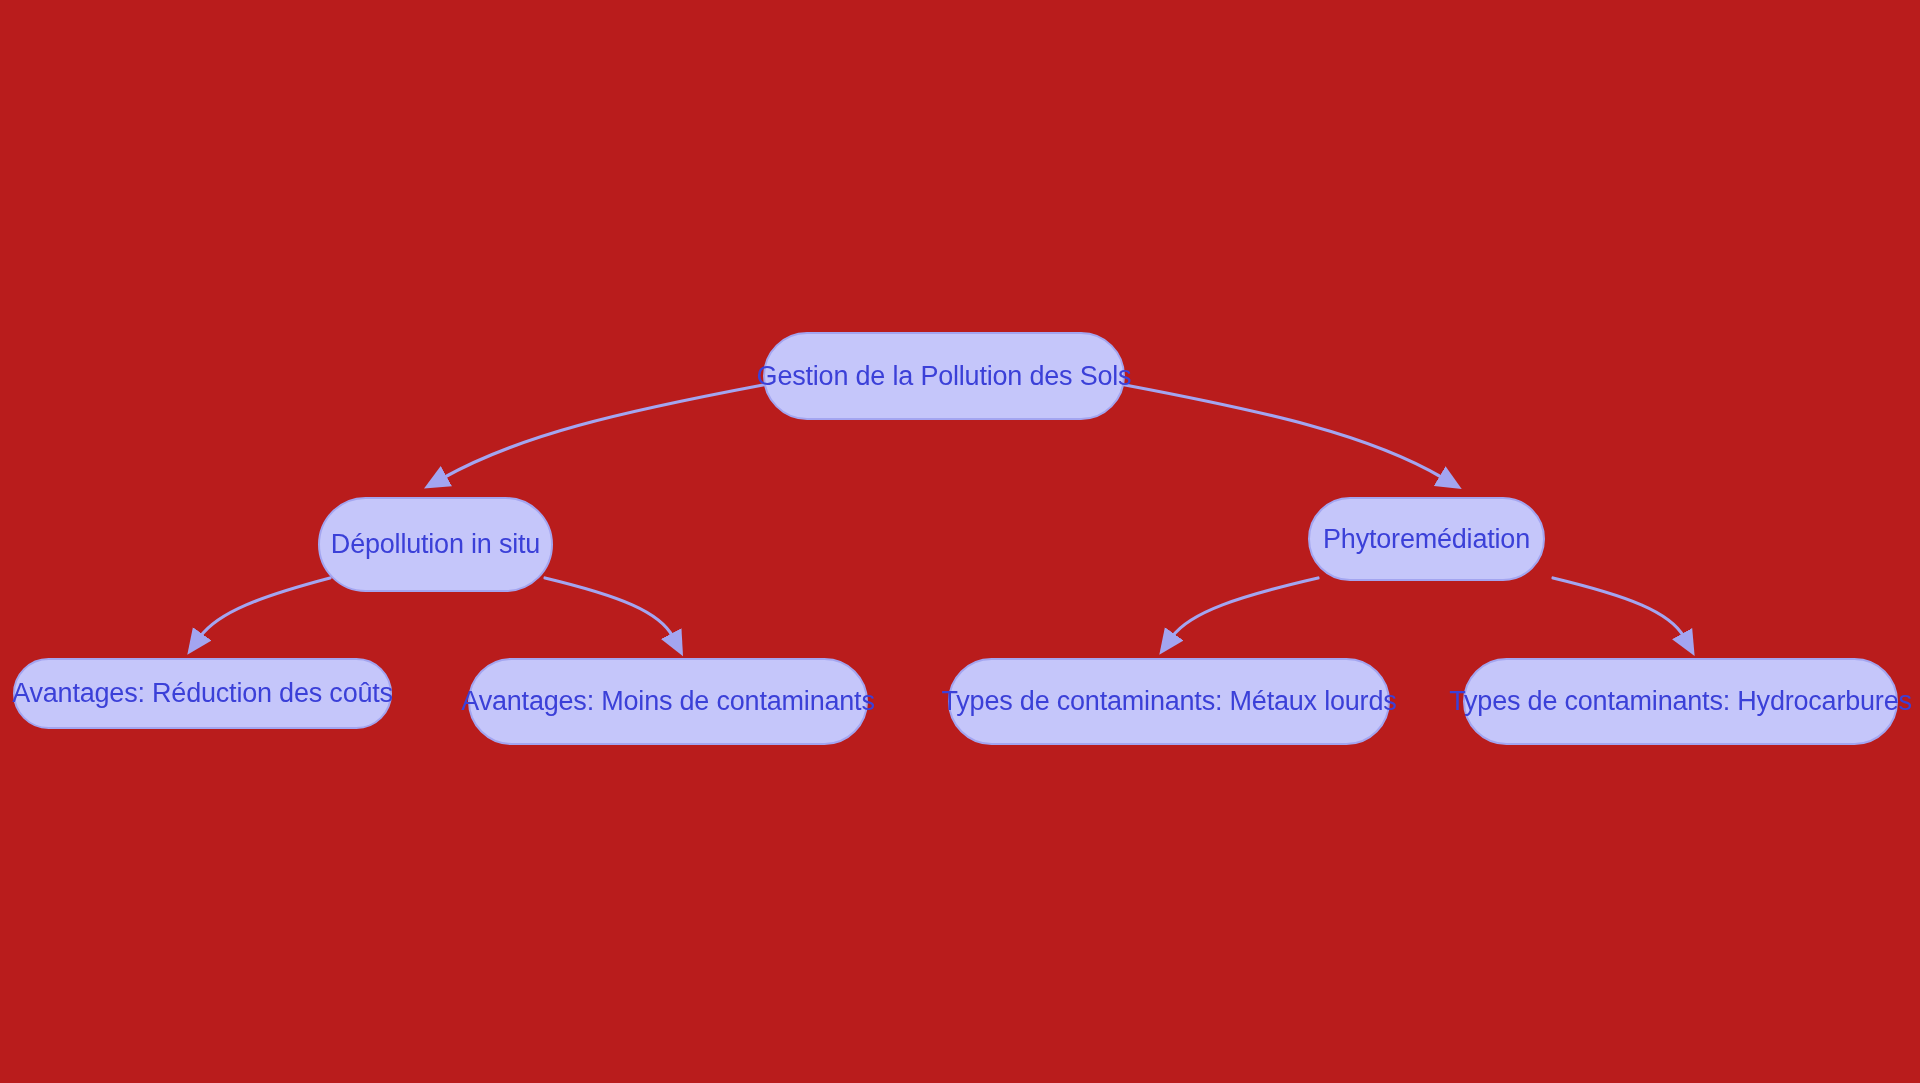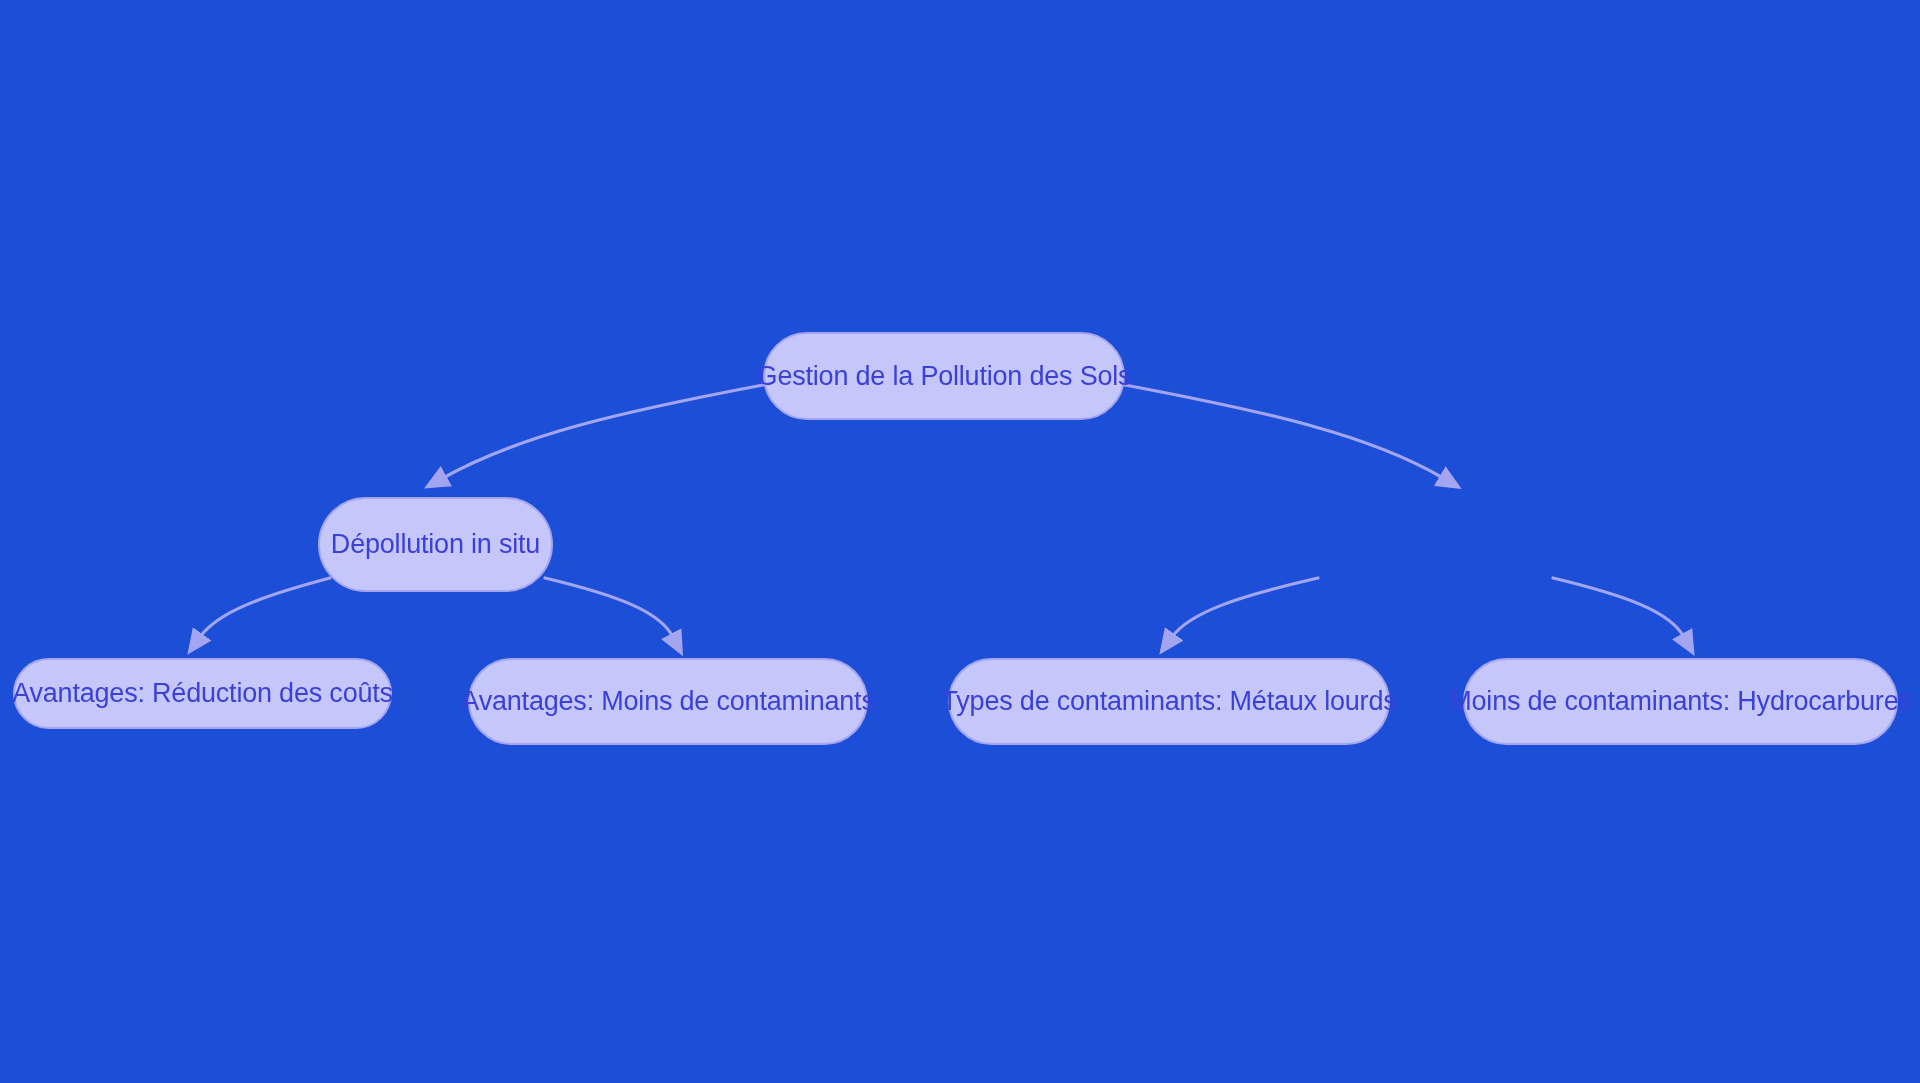--- a/index.html
+++ b/index.html
@@ -11,21 +11,21 @@
   body {
     width: 1920px;
     height: 1083px;
     overflow: hidden;
     font-family: "Liberation Sans", sans-serif;
   }
   #diagram-canvas {
     position: relative;
     width: 1920px;
     height: 1083px;
-    background: #1d4ed8;
+    background: #b91c1c;
   }
   #edge-layer {
     position: absolute;
     left: 0;
     top: 0;
     width: 1920px;
     height: 1083px;
     pointer-events: none;
   }
   .node {
@@ -76,30 +76,33 @@
   </svg>
 
   <div class="node" style="left:763px; top:332px; width:362px; height:88px;">
     <span class="node-label">Gestion de la Pollution des Sols</span>
   </div>
 
   <div class="node" style="left:318px; top:497px; width:235px; height:95px;">
     <span class="node-label">Dépollution in situ</span>
   </div>
 
+  <div class="node" style="left:1308px; top:497px; width:237px; height:84px;">
+    <span class="node-label">Phytoremédiation</span>
+  </div>
 
   <div class="node" style="left:13px; top:658px; width:379px; height:71px;justify-content:center;">
     <span class="node-label">Avantages: Réduction des coûts</span>
   </div>
 
   <div class="node" style="left:468px; top:658px; width:400px; height:87px;">
     <span class="node-label">Avantages: Moins de contaminants</span>
   </div>
 
   <div class="node" style="left:948px; top:658px; width:442px; height:87px;">
     <span class="node-label">Types de contaminants: Métaux lourds</span>
   </div>
 
   <div class="node" style="left:1463px; top:658px; width:435px; height:87px;">
-    <span class="node-label">Moins de contaminants: Hydrocarbures</span>
+    <span class="node-label">Types de contaminants: Hydrocarbures</span>
   </div>
 
 </div>
 
 </body></html>

